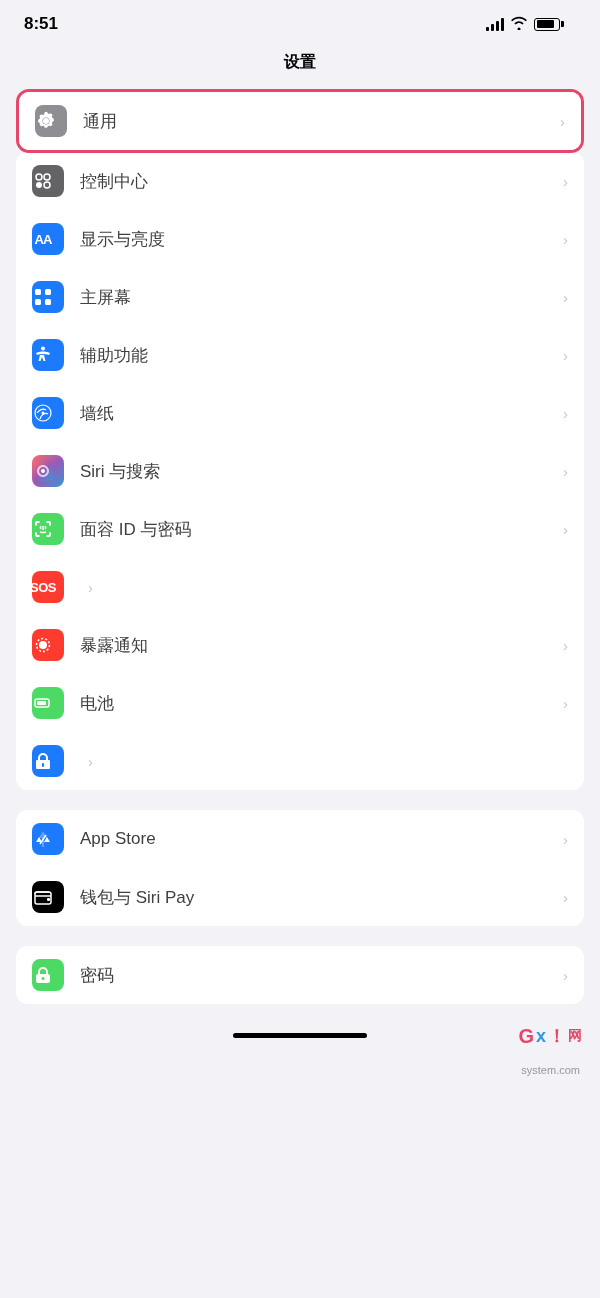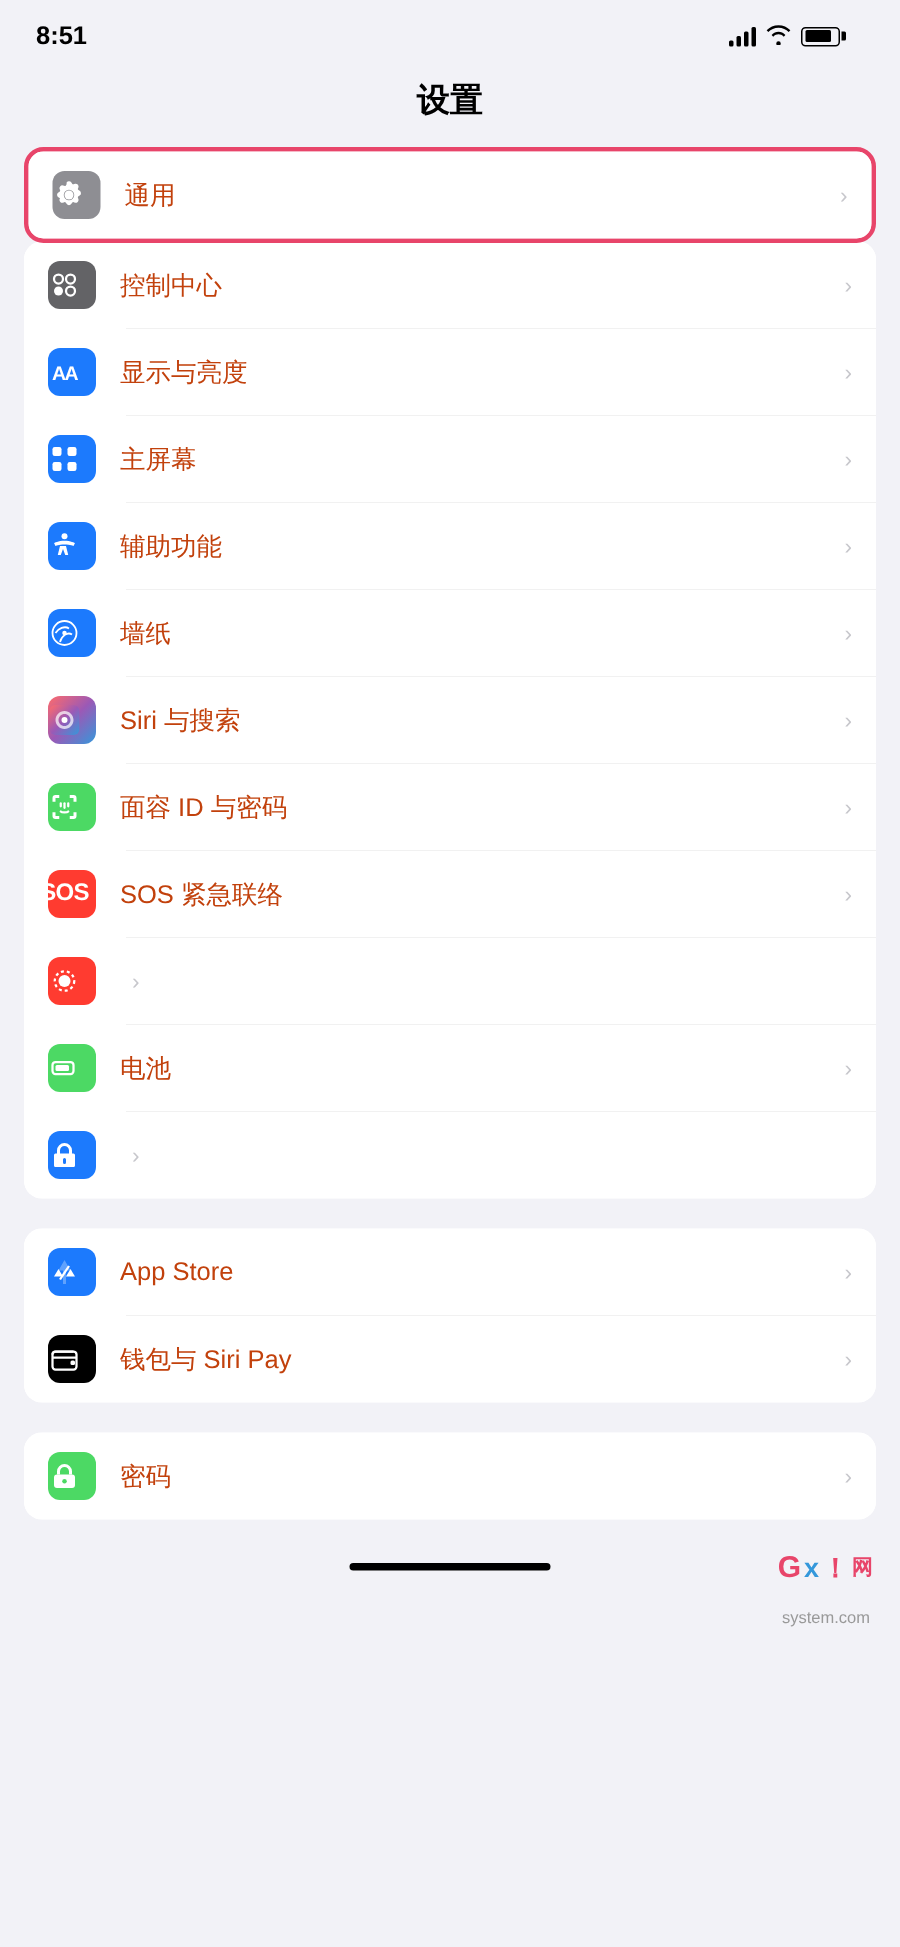--- a/index.html
+++ b/index.html
@@ -73,21 +73,21 @@
       border-radius: 1px;
     }
 
     
     .page-header {
       text-align: center;
       padding: 10px 0 16px;
       background: #f2f2f7;
     }
     .page-title {
-      font-size: 22px;
+      font-size: 16px;
       font-weight: 700;
       color: #000;
     }
 
     
     .settings-group {
       background: #fff;
       border-radius: 12px;
       margin: 0 16px 20px;
       overflow: hidden;
@@ -120,21 +120,21 @@
       flex-shrink: 0;
       display: flex;
       align-items: center;
       justify-content: flex-start;
       overflow: hidden;
     }
 
     .item-label {
       flex: 1;
       font-size: 17px;
-      color: #c2410c;
+      color: #404040;
     }
 
     .chevron {
       color: #c7c7cc;
       font-size: 15px;
       margin-left: 8px;
     }
 
     
     .icon-gear { background: #8e8e93; }
@@ -323,35 +323,35 @@
             <path d="M10 7.5v3" stroke="white" stroke-width="1.5" stroke-linecap="round"></path>
           </svg>
         </div>
       </div>
       <span class="item-label">面容 ID 与密码</span>
       <span class="chevron">›</span>
     </div>
 
     <div class="settings-item">
       <div class="icon-wrap icon-sos">
-        <div class="icon-inner" style="font-size:16px; font-weight:900; letter-spacing: -0.5px;">SOS</div>
-      </div>
-      <span class="item-label">SOS 紧急联络</span>
+        <div class="icon-inner" style="font-size:13px; font-weight:900; letter-spacing: -0.5px;">SOS</div>
+      </div>
       <span class="chevron">›</span>
     </div>
 
     <div class="settings-item">
       <div class="icon-wrap icon-exposure" style="background: #ff3b30; border-radius: 8px; position: relative; overflow: visible;">
         <div class="icon-inner">
           <svg width="20" height="20" viewBox="0 0 20 20" fill="white">
             <circle cx="10" cy="10" r="4" fill="white"></circle>
             <circle cx="10" cy="10" r="6.5" fill="none" stroke="white" stroke-width="1.5" stroke-dasharray="2 2"></circle>
           </svg>
         </div>
       </div>
+      <span class="item-label">暴露通知</span>
       <span class="chevron">›</span>
     </div>
 
     <div class="settings-item">
       <div class="icon-wrap icon-battery">
         <div class="icon-inner">
           <svg width="20" height="20" viewBox="0 0 20 20" fill="white">
             <rect x="2" y="6" width="14" height="8" rx="2" stroke="white" stroke-width="1.5" fill="none"></rect>
             <path d="M16 9v2a1.5 1.5 0 0 0 0-2z" fill="white"></path>
             <rect x="4" y="8" width="9" height="4" rx="1" fill="white"></rect>

